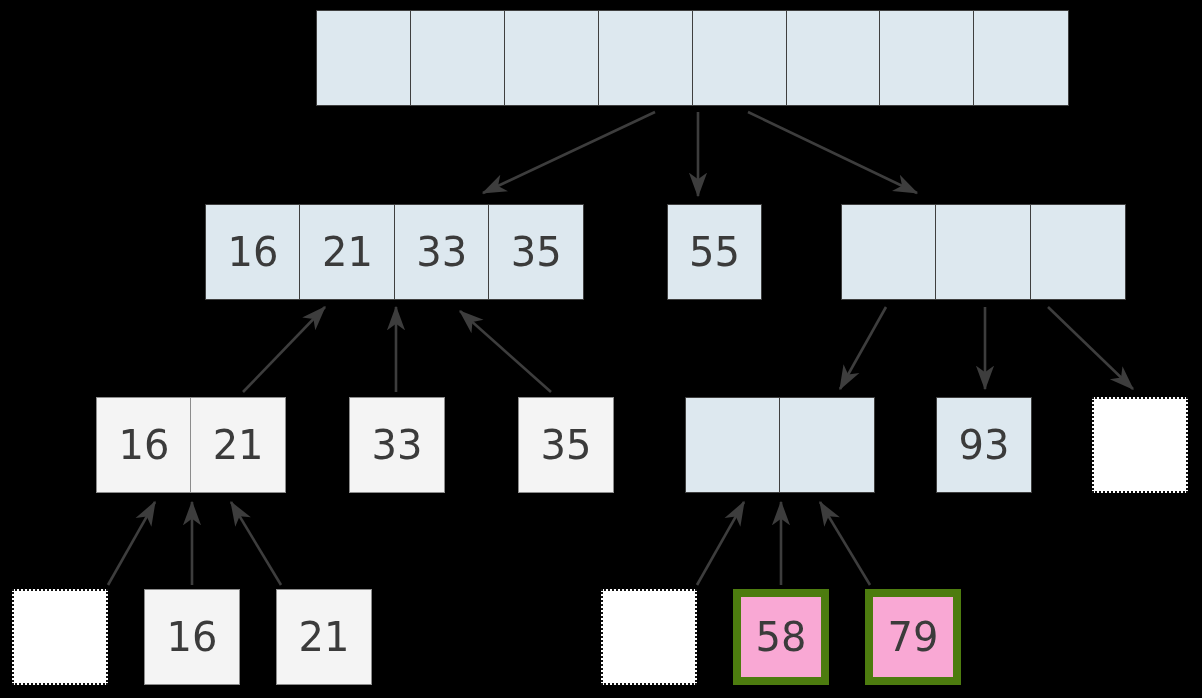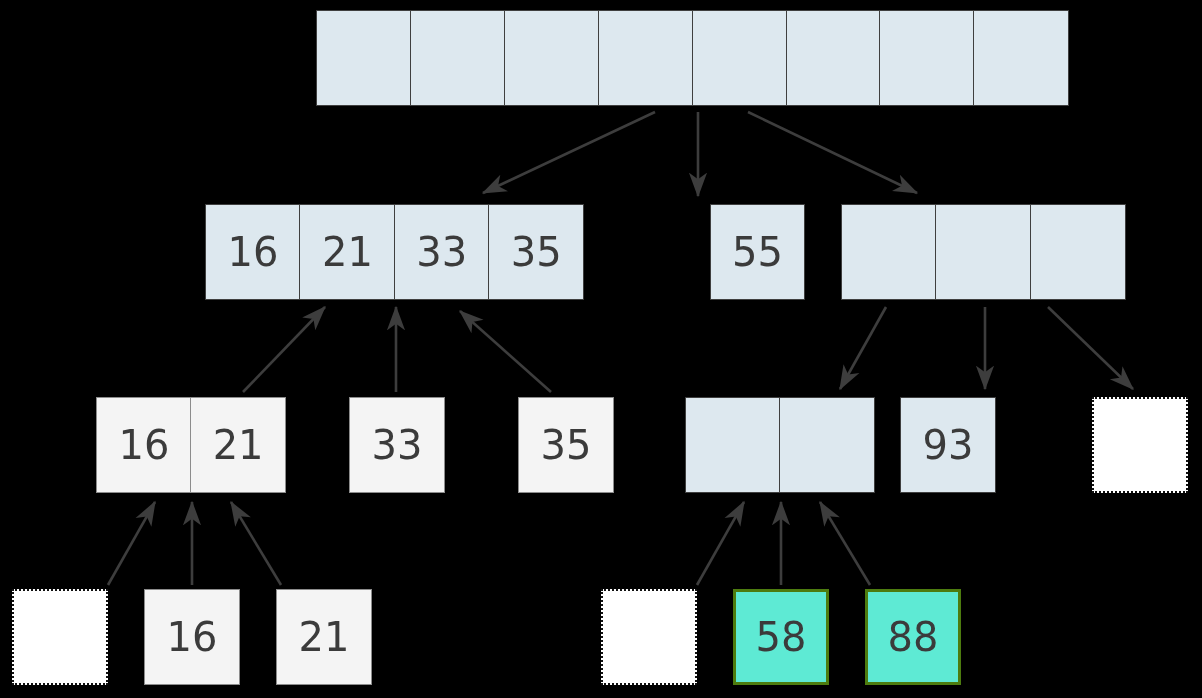--- a/index.html
+++ b/index.html
@@ -42,22 +42,22 @@
     margin-right:-1.9px;
   }
   .cell.gray:last-child{margin-right:0;}
   
   .cell.dotted{
     background:#ffffff;
     border:2.2px dotted #111111;
   }
   
   .cell.highlight{
-    background:#5eead4;
-    border:3px solid #4d7c0f;
+    background:#f9a8d4;
+    border:8px solid #4d7c0f;
     margin-right:4px;
   }
   svg.edges{
     position:absolute;
     left:0; top:0;
     width:1202px;
     height:698px;
     pointer-events:none;
   }
 </style>
@@ -99,21 +99,21 @@
         <div class="cell blue" style="width: 95.5px; height: 96px;"></div>
         <div class="cell blue" style="width: 95.5px; height: 96px;"></div>
         <div class="cell blue" style="width: 95.5px; height: 96px;"></div>
       </div>
       <div class="node" style="left: 205px; top: 204px;">
         <div class="cell blue" style="width: 96px; height: 96px;">16</div>
         <div class="cell blue" style="width: 96px; height: 96px;">21</div>
         <div class="cell blue" style="width: 96px; height: 96px;">33</div>
         <div class="cell blue" style="width: 96px; height: 96px;">35</div>
       </div>
-      <div class="node" style="left: 667px; top: 204px; padding-left: 43px;">
+      <div class="node" style="left: 624px; top: 204px; padding-left: 43px;">
         <div class="cell blue" style="width: 95px; height: 96px;">55</div>
       </div>
       <div class="node" style="left: 841px; top: 204px;">
         <div class="cell blue" style="width: 96px; height: 96px;"></div>
         <div class="cell blue" style="width: 96px; height: 96px;"></div>
         <div class="cell blue" style="width: 96px; height: 96px;"></div>
       </div>
       <div class="node" style="left: 96px; top: 397px;">
         <div class="cell gray" style="width: 96px; height: 96px;">16</div>
         <div class="cell gray" style="width: 96px; height: 96px;">21</div>
@@ -121,21 +121,21 @@
       <div class="node" style="left: 349px; top: 397px;">
         <div class="cell gray" style="width: 96px; height: 96px;">33</div>
       </div>
       <div class="node" style="left: 518px; top: 397px;">
         <div class="cell gray" style="width: 96px; height: 96px;">35</div>
       </div>
       <div class="node" style="left: 685px; top: 397px;">
         <div class="cell blue" style="width: 96px; height: 96px;"></div>
         <div class="cell blue" style="width: 96px; height: 96px;"></div>
       </div>
-      <div class="node" style="left: 900px; top: 397px;">
+      <div class="node" style="left: 936px; top: 397px;">
         <div class="cell blue" style="width: 96px; height: 96px;">93</div>
       </div>
       <div class="node" style="left: 1092px; top: 397px;">
         <div class="cell dotted" style="width: 96px; height: 96px;"></div>
       </div>
       <div class="node" style="left: 12px; top: 589px;">
         <div class="cell dotted" style="width: 96px; height: 96px;"></div>
       </div>
       <div class="node" style="left: 144px; top: 589px;">
         <div class="cell gray" style="width: 96px; height: 96px;">16</div>
@@ -143,16 +143,16 @@
       <div class="node" style="left: 276px; top: 589px;">
         <div class="cell gray" style="width: 96px; height: 96px;">21</div>
       </div>
       <div class="node" style="left: 601px; top: 589px;">
         <div class="cell dotted" style="width: 96px; height: 96px;"></div>
       </div>
       <div class="node" style="left: 733px; top: 589px; gap: 0px;">
         <div class="cell highlight" style="width: 96px; height: 96px;">58</div>
       </div>
       <div class="node" style="left: 865px; top: 589px; gap: 0px;">
-        <div class="cell highlight" style="width: 96px; height: 96px;">88</div>
+        <div class="cell highlight" style="width: 96px; height: 96px;">79</div>
       </div>
     </div>
 </div>
 
 </body></html>

